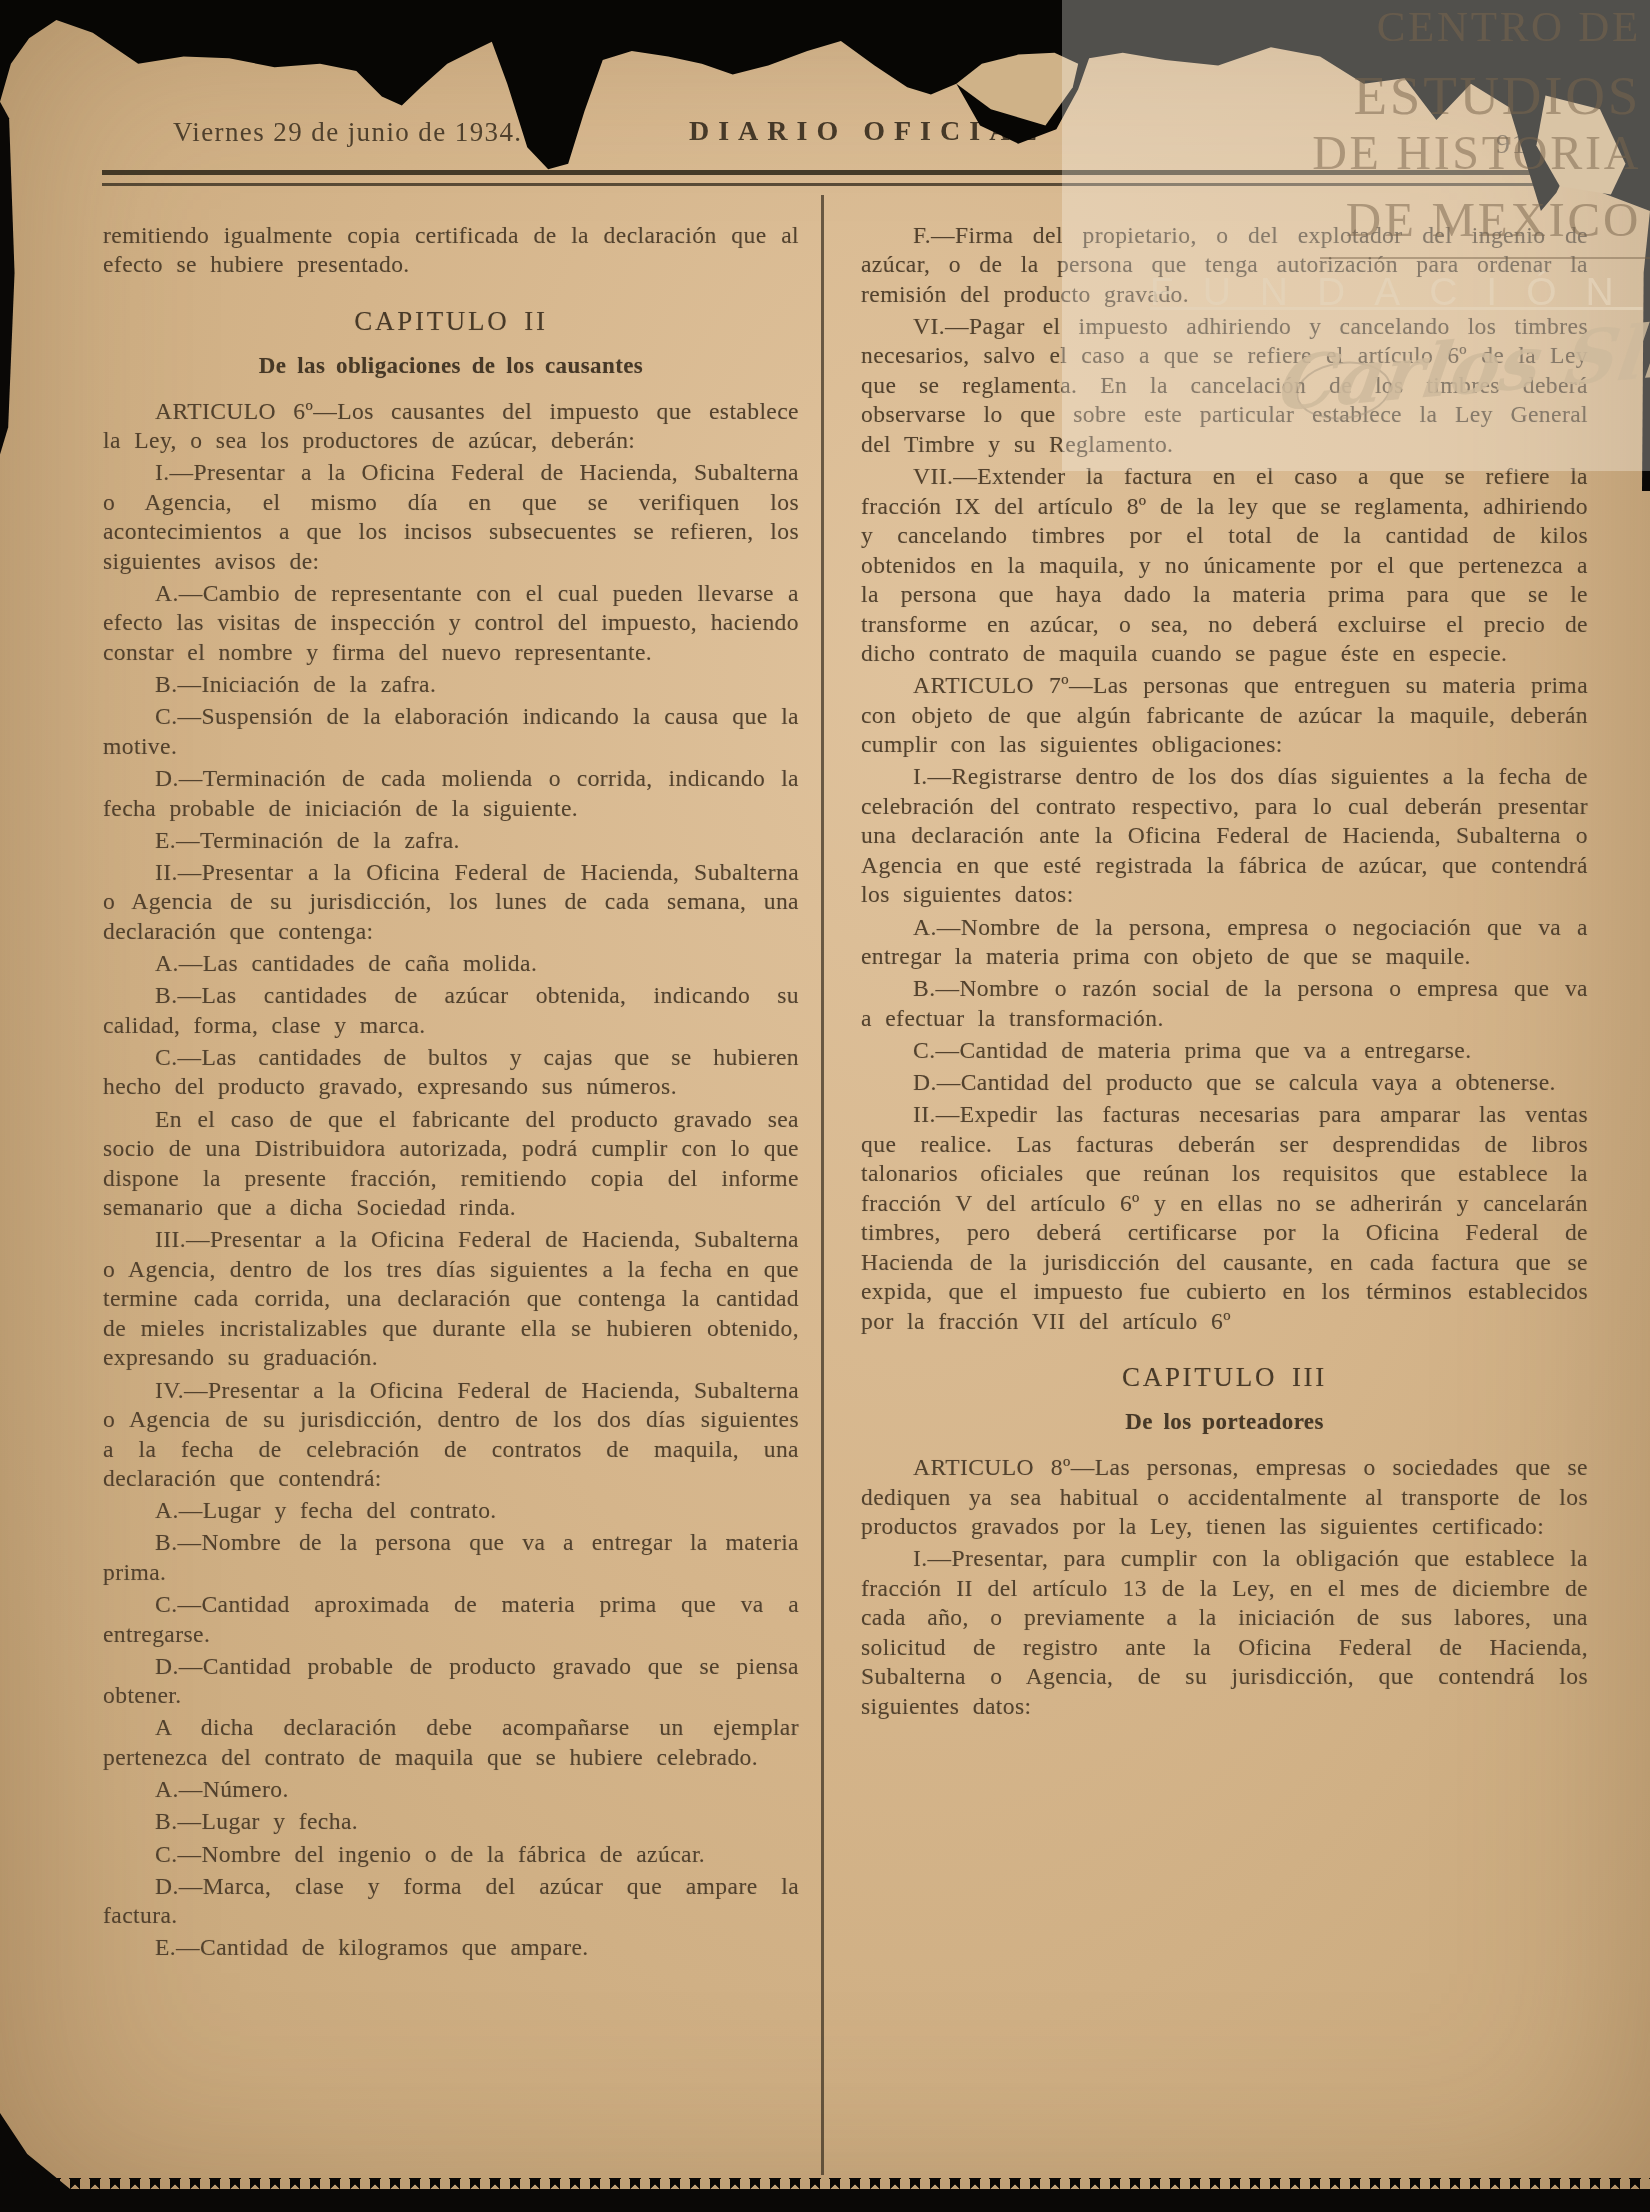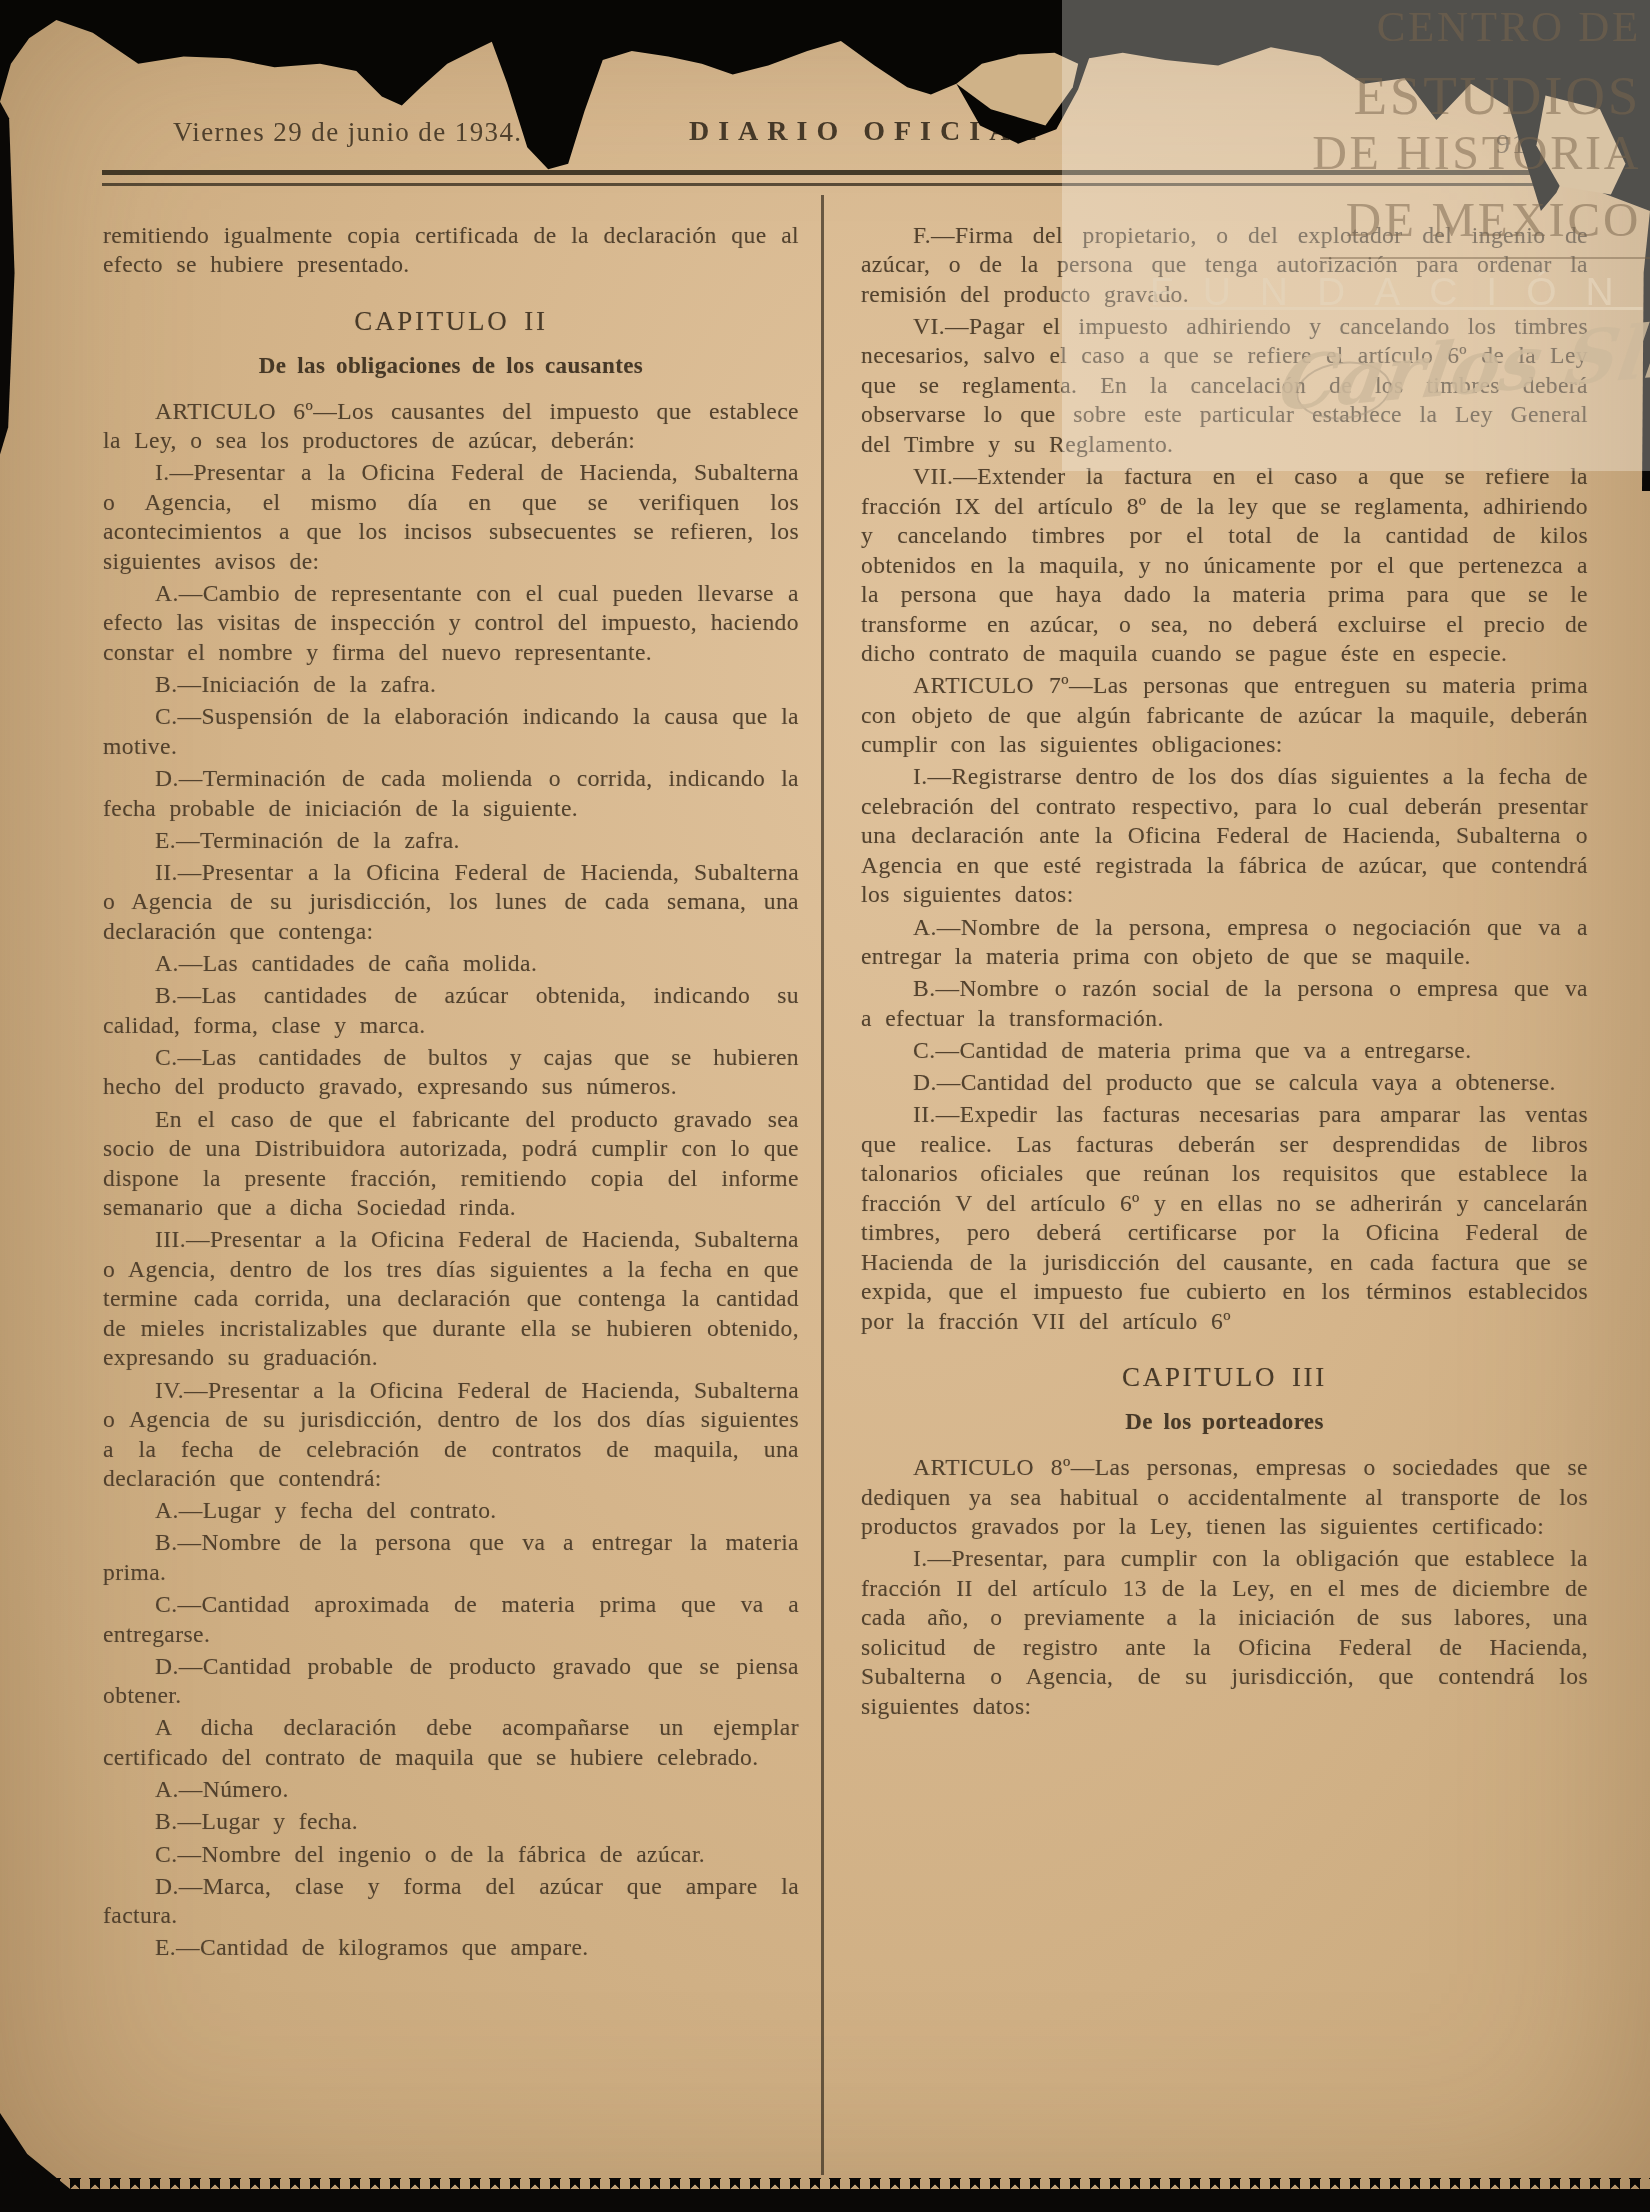--- a/index.html
+++ b/index.html
@@ -89,21 +89,21 @@
       <p class="body-para">A.—Las cantidades de caña molida.</p>
       <p class="body-para">B.—Las cantidades de azúcar obtenida, indicando su calidad, forma, clase y marca.</p>
       <p class="body-para">C.—Las cantidades de bultos y cajas que se hubieren hecho del producto gravado, expresando sus números.</p>
       <p class="body-para">En el caso de que el fabricante del producto gravado sea socio de una Distribuidora autorizada, podrá cumplir con lo que dispone la presente fracción, remitiendo copia del informe semanario que a dicha Sociedad rinda.</p>
       <p class="body-para">III.—Presentar a la Oficina Federal de Hacienda, Subalterna o Agencia, dentro de los tres días siguientes a la fecha en que termine cada corrida, una declaración que contenga la cantidad de mieles incristalizables que durante ella se hubieren obtenido, expresando su graduación.</p>
       <p class="body-para">IV.—Presentar a la Oficina Federal de Hacienda, Subalterna o Agencia de su jurisdicción, dentro de los dos días siguientes a la fecha de celebración de contratos de maquila, una declaración que contendrá:</p>
       <p class="body-para">A.—Lugar y fecha del contrato.</p>
       <p class="body-para">B.—Nombre de la persona que va a entregar la materia prima.</p>
       <p class="body-para">C.—Cantidad aproximada de materia prima que va a entregarse.</p>
       <p class="body-para">D.—Cantidad probable de producto gravado que se piensa obtener.</p>
-      <p class="body-para">A dicha declaración debe acompañarse un ejemplar certificado del contrato de maquila que se hubiere celebrado.</p>
+      <p class="body-para">A dicha declaración debe acompañarse un ejemplar pertenezca del contrato de maquila que se hubiere celebrado.</p>
       <p class="body-para">A.—Número.</p>
       <p class="body-para">B.—Lugar y fecha.</p>
       <p class="body-para">C.—Nombre del ingenio o de la fábrica de azúcar.</p>
       <p class="body-para">D.—Marca, clase y forma del azúcar que ampare la factura.</p>
       <p class="body-para">E.—Cantidad de kilogramos que ampare.</p>
     </div>
   <div class="divider"></div>
   <div class="col col-right" id="col-right">
       <p class="body-para">F.—Firma del propietario, o del explotador del ingenio de azúcar, o de la persona que tenga autorización para ordenar la remisión del producto gravado.</p>
       <p class="body-para">VI.—Pagar el impuesto adhiriendo y cancelando los timbres necesarios, salvo el caso a que se refiere el artículo 6º de la Ley que se reglamenta. En la cancelación de los timbres deberá observarse lo que sobre este particular establece la Ley General del Timbre y su Reglamento.</p>

